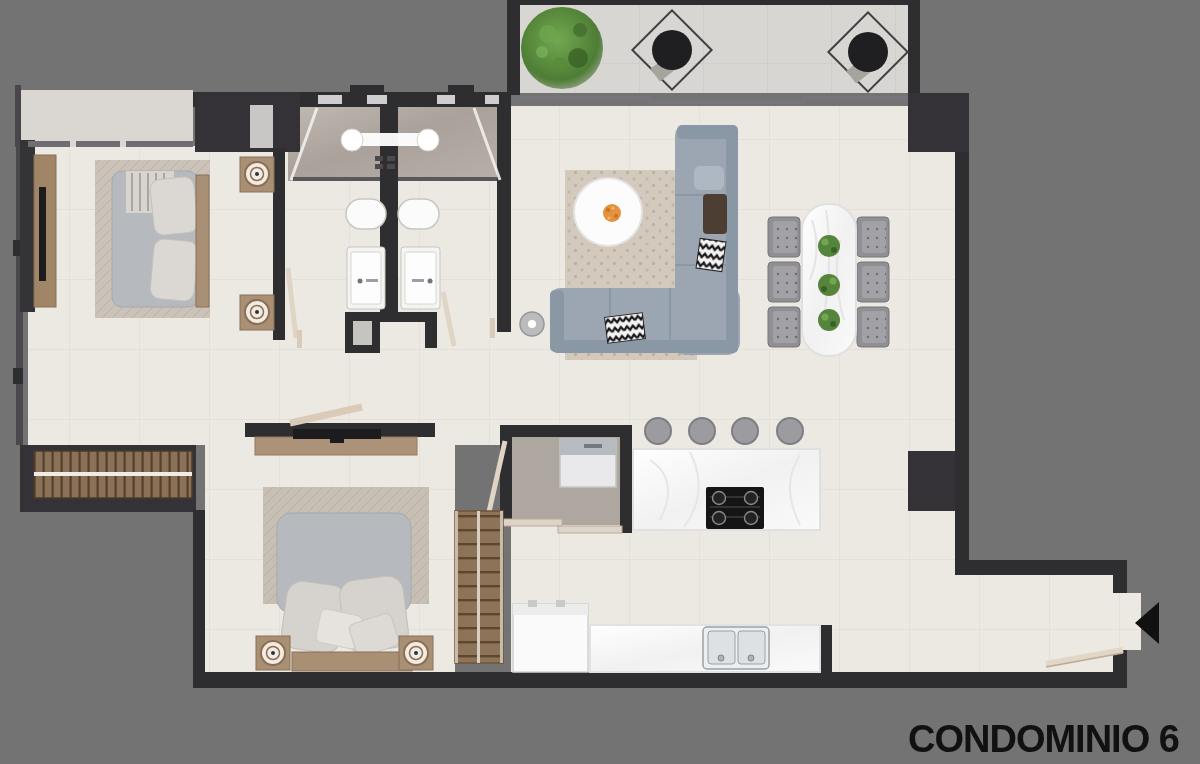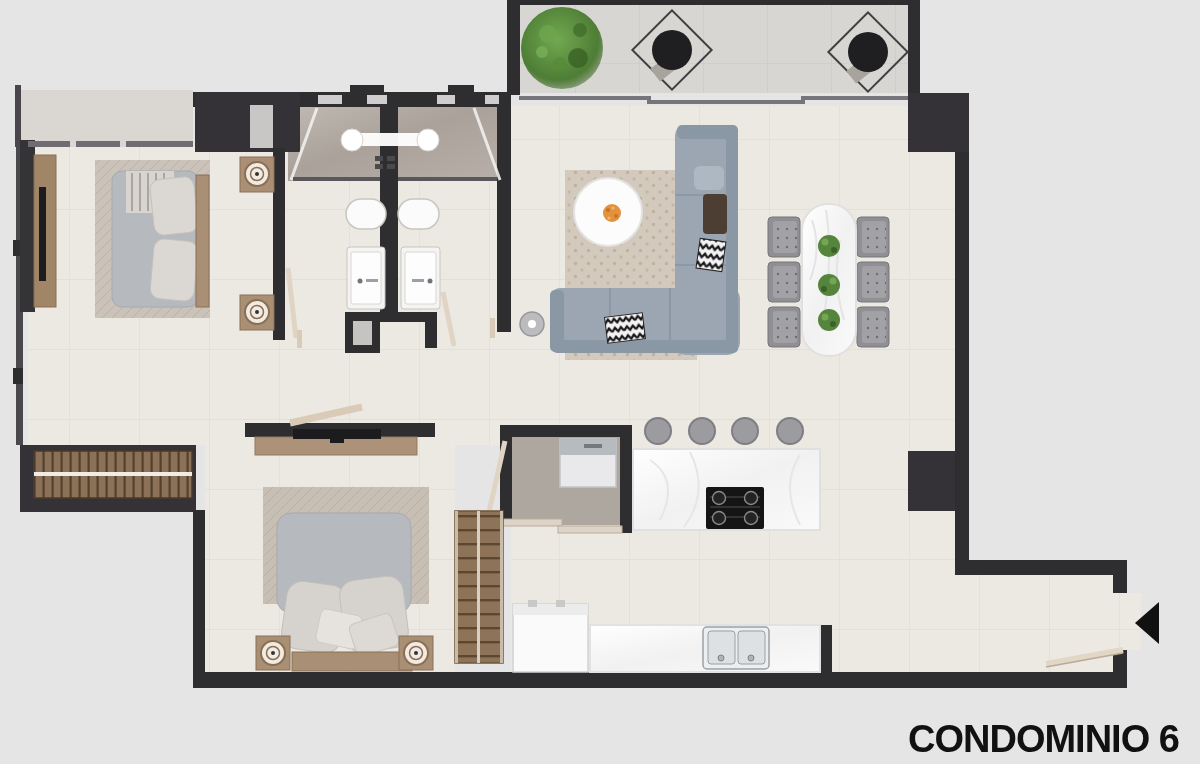--- a/index.html
+++ b/index.html
@@ -1,16 +1,16 @@
 <!DOCTYPE html>
 <html><head>
 <meta charset="utf-8">
 <style>
   html,body{margin:0;padding:0;background:#ffffff;}
-  #stage{position:relative;width:1200px;height:764px;background:#e5e5e5;overflow:hidden;
+  #stage{position:relative;width:1200px;height:764px;background:#737373;overflow:hidden;
          font-family:"Liberation Sans", sans-serif;}
   #plan-svg{position:absolute;left:0;top:0;}
   #plan-title{position:absolute;left:908px;top:718px;width:292px;height:42px;
               font-family:"Liberation Sans", sans-serif;font-weight:700;font-size:38px;
               letter-spacing:-1px;color:#111;white-space:nowrap;}
 </style>
 </head>
 <body>
 
 <div id="stage">

